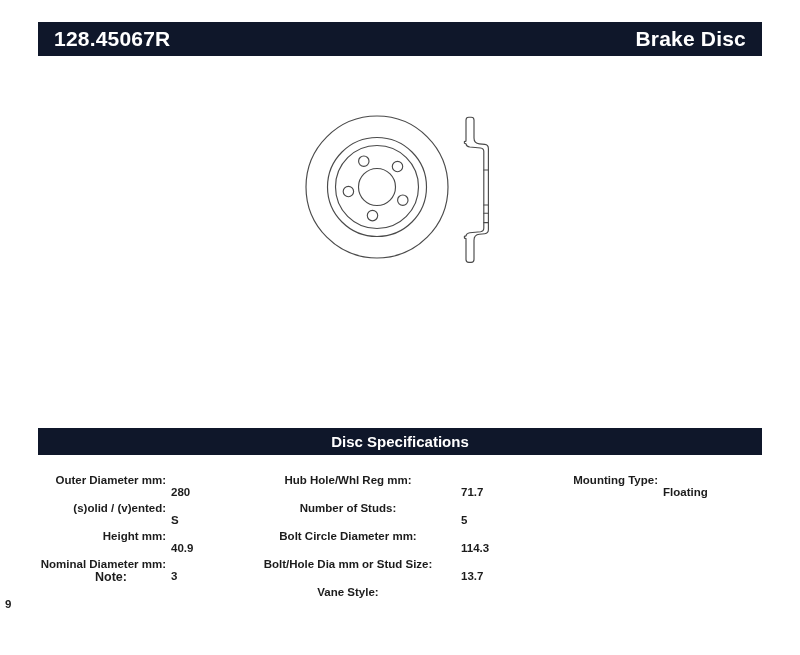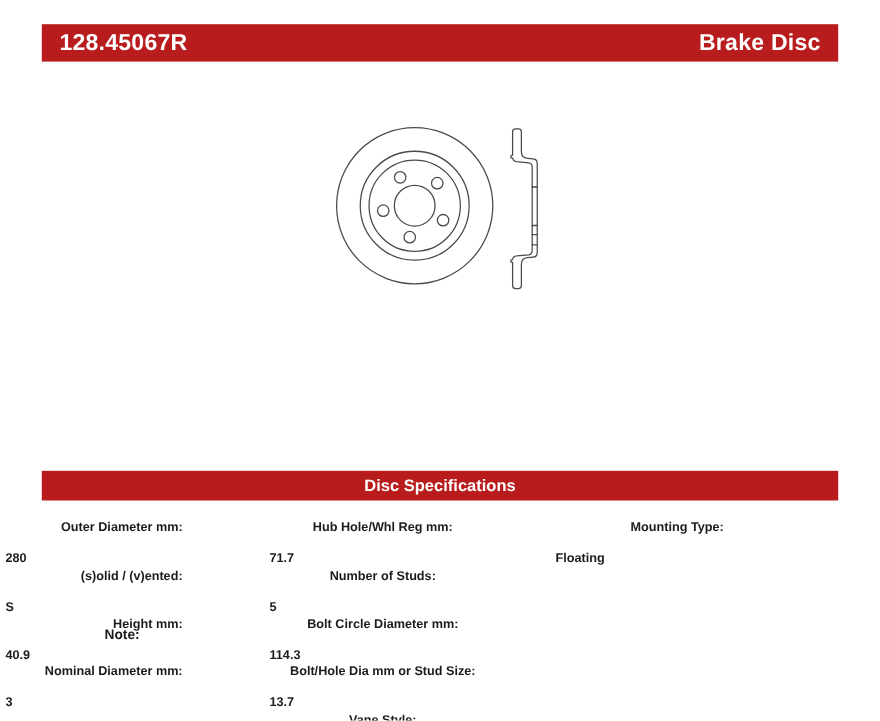--- a/index.html
+++ b/index.html
@@ -5,41 +5,41 @@
   html, body { margin: 0; padding: 0; }
   body {
     width: 800px; height: 655px;
     background: #ffffff;
     font-family: "Liberation Sans", sans-serif;
     position: relative;
     overflow: hidden;
   }
   .bar {
     position: absolute; left: 38px; width: 724px;
-    background: #b91c1c; color: #ffffff;
+    background: #0f172a; color: #ffffff;
     display: flex; align-items: center; box-sizing: border-box;
   }
   .bar-top {
     top: 22px; height: 34px;
     justify-content: space-between;
     padding: 0 16px;
     font-size: 21px; font-weight: bold;
     letter-spacing: 0.2px;
   }
   .bar-section {
     top: 428px; height: 27px;
     justify-content: center;
     font-size: 15px; font-weight: bold;
   }
   svg.drawing { position: absolute; left: 288px; top: 103px; }
   .spec-col {
     position: absolute; top: 473px;
     font-size: 11.5px; font-weight: bold; color: #1c1c1c;
   }
-  .spec-row { display: flex; line-height: 15.9px; flex-direction: column; }
+  .spec-row { display: flex; line-height: 15.9px; }
   .spec-row .lbl { text-align: right; }
   .spec-row .val { padding-left: 5px; white-space: pre; margin-top: 12px; }
   #col-left   { left: 0; }     #col-left  .lbl { width: 166px; }
   #col-mid    { left: 240px; } #col-mid   .lbl { width: 216px; text-align: center; }
   #col-right  { left: 500px; } #col-right .lbl { width: 158px; }
   .note {
     position: absolute; left: 95px; top: 570px;
     font-size: 12.5px; font-weight: bold; color: #1c1c1c;
   }
 </style>

